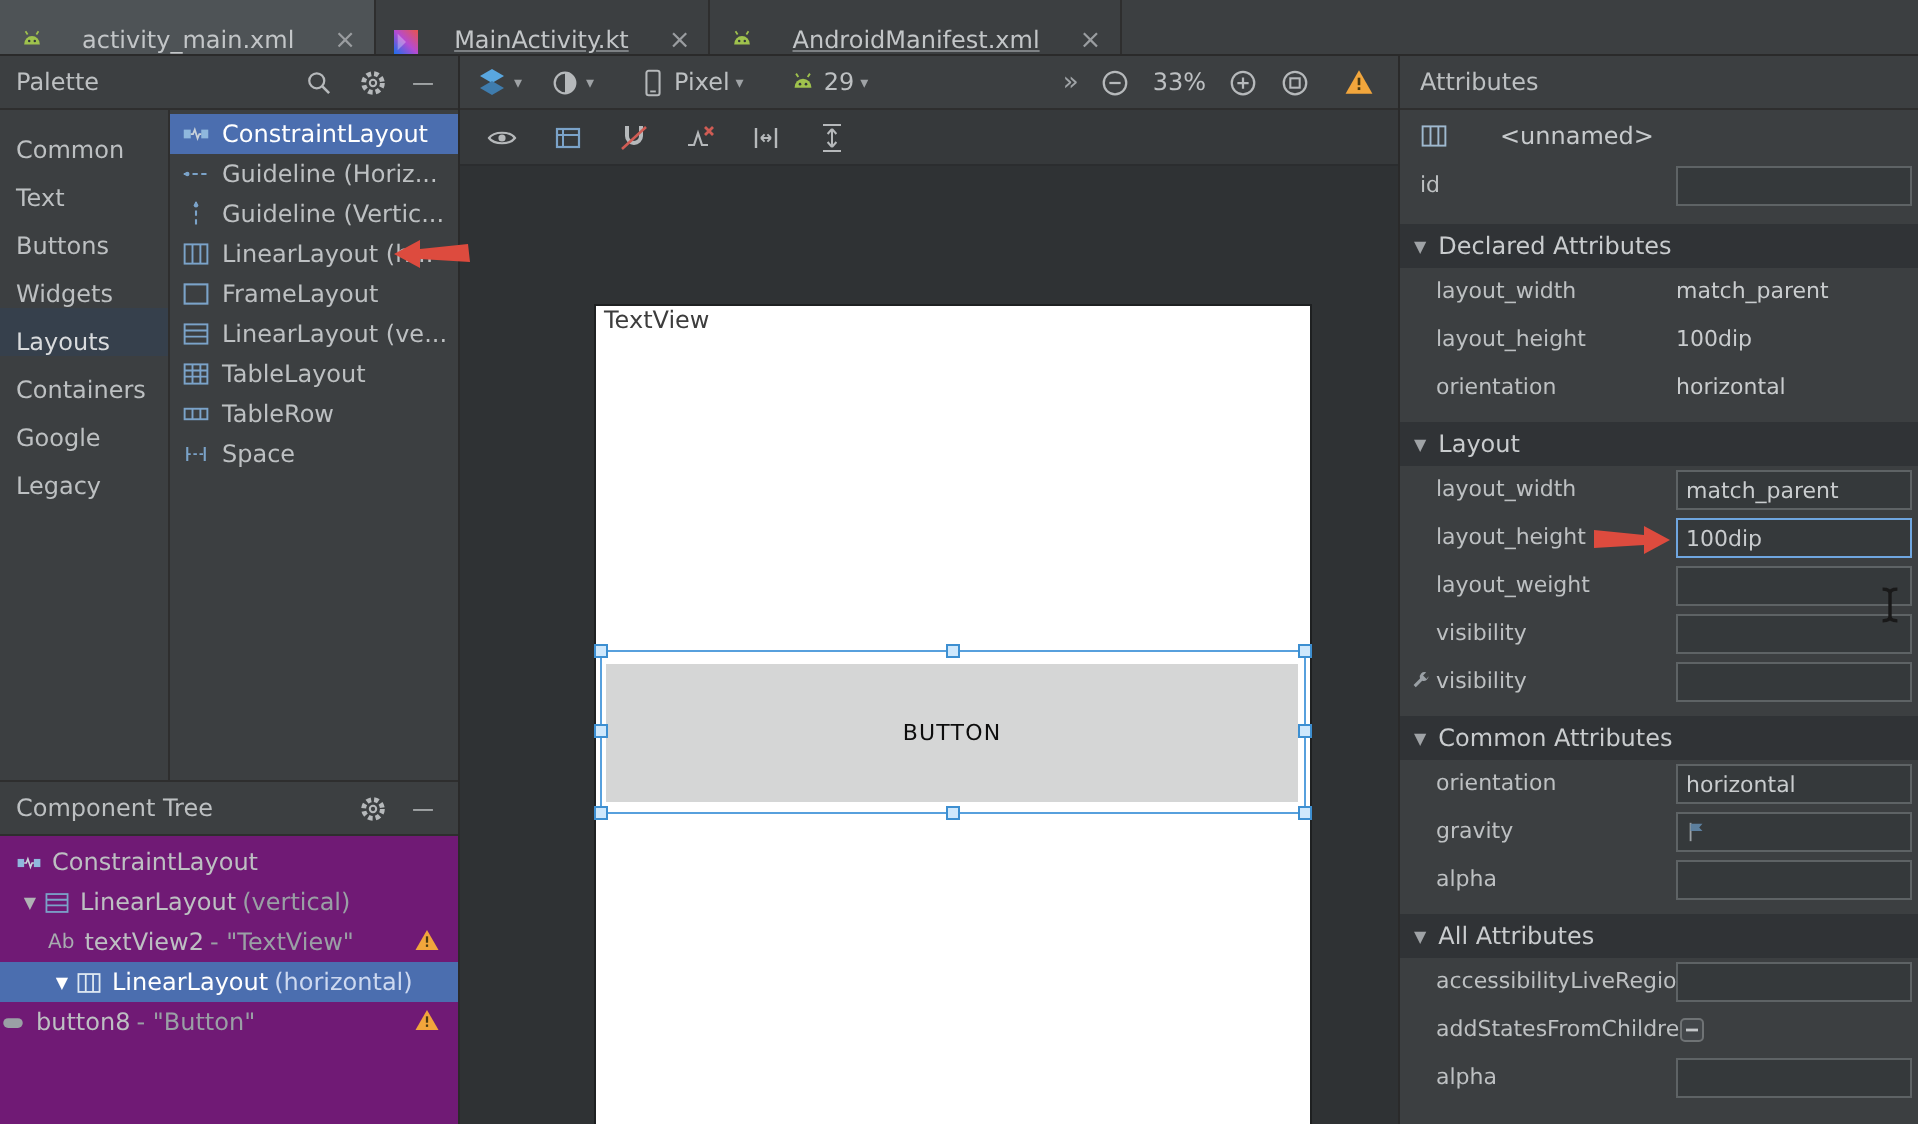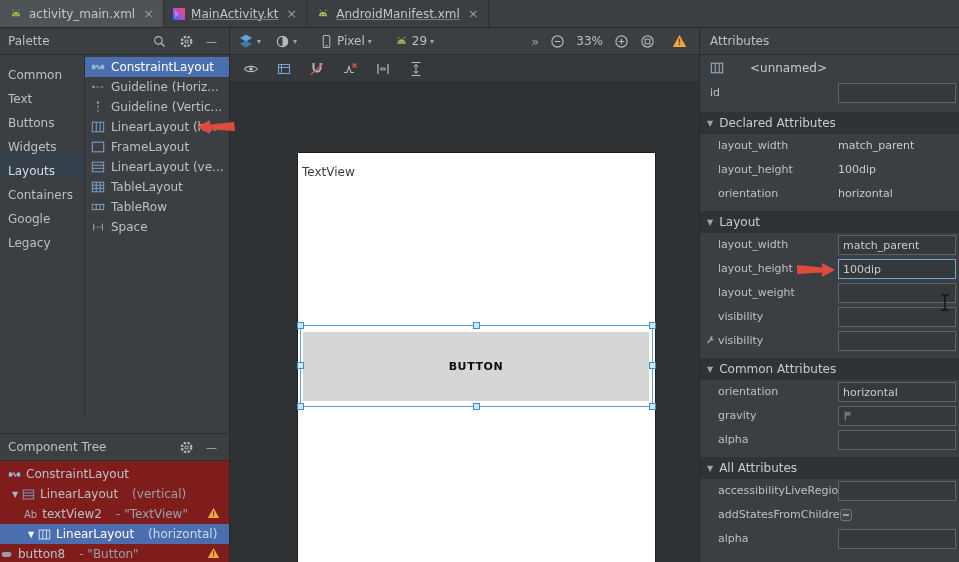--- a/index.html
+++ b/index.html
@@ -3,21 +3,21 @@
 <meta charset="utf-8">
 <style>
   *{margin:0;padding:0;box-sizing:border-box}
   html,body{width:959px;height:562px;overflow:hidden}
   body{background:#3c3f41;font-family:"DejaVu Sans","Liberation Sans",sans-serif;font-size:12px;color:#bdc0c2;position:relative}
   svg{display:block}
   .icon{display:inline-flex;align-items:center;justify-content:center;flex:none}
 
   
   .tabbar{position:absolute;top:0;left:0;width:100%;height:28px;background:#3c3f41;border-bottom:1px solid #2a2a2a;display:flex;align-items:stretch}
-  .tab{display:flex;align-items:center;gap:6px;padding:0 9px;border-right:1px solid #2e2e2e}
+  .tab{display:flex;align-items:flex-end;gap:18px;padding:0 9px;border-right:1px solid #2e2e2e}
   .tab.active{background:#4e5356}
   .tab-label{color:#c3c6c8;white-space:nowrap}
   .tab.u .tab-label{text-decoration:underline;text-decoration-color:#7d8184}
   .tab-close{color:#9a9da0;font-size:13px;margin-left:2px;line-height:1}
 
   
   .left-panel{position:absolute;top:28px;left:0;width:230px;bottom:0;background:#3c3f41;border-right:1px solid #2a2a2a}
   .center-panel{position:absolute;top:28px;left:230px;width:469px;bottom:0;background:#2f3234}
   .right-panel{position:absolute;top:28px;right:0;width:260px;bottom:0;background:#3c3f41;border-left:1px solid #2a2a2a;overflow:hidden}
 
@@ -28,47 +28,47 @@
   
   .palette-body{position:absolute;top:27px;left:0;right:0;bottom:147px;display:flex;overflow:hidden}
   .palette-cats{width:85px;border-right:1px solid #2e2e2e;padding-top:3px}
   .cat{height:24px;display:flex;align-items:flex-end;padding-left:8px;color:#bdc0c2}
   .cat.selected{background:#36404c;color:#d9dbdd}
   .palette-items{flex:1;padding-top:2px}
   .pal-item{height:20px;display:flex;align-items:center;gap:6px;padding-left:6px;white-space:nowrap;overflow:hidden}
   .pal-item.selected{background:#4b6eaf;color:#fff}
 
   
-  .tree{position:absolute;left:0;right:0;bottom:0;height:129px;background:#7f1d1d;border-top:1px solid #2e2e2e}
+  .tree{position:absolute;left:0;right:0;bottom:0;height:172px;background:#701a75;border-top:1px solid #2e2e2e}
   .tree-rows{padding-top:3px}
   .tree-row{height:20px;display:flex;align-items:center;position:relative;white-space:nowrap}
   .tree-row.selected{background:#4b6eaf;color:#fff}
-  .tree-suffix{color:#9aa0a5;margin-left:14px}
+  .tree-suffix{color:#9aa0a5;margin-left:3px}
   .tree-row.selected .tree-suffix{color:#cdd9f0}
   .tree-warning{position:absolute;right:9px;top:3px}
   .expander{width:14px;font-size:8px;color:#b0b3b5;text-align:center;flex:none}
   .tree-icon{margin-right:5px}
   .ab-badge{font-size:10px;color:#a8acb0;margin-right:5px}
 
   
   .design-toolbar{height:27px;border-bottom:1px solid #2e2e2e;background:#3c3f41;display:flex;align-items:center;padding:0 8px}
   .dt-item{display:flex;align-items:center;gap:3px;margin-right:14px}
   .caret{font-size:8px;color:#9fa3a6}
   .dt-right{margin-left:auto;display:flex;gap:11px;align-items:center;padding-right:4px}
   .overflow{color:#9fa3a6;font-size:13px}
   .zoom-label{color:#bdc0c2}
 
   .view-toolbar{height:28px;display:flex;align-items:center;padding:0 13px;gap:17px;background:#36393b;border-bottom:1px solid #2b2d2f}
 
   
   .canvas{position:absolute;top:55px;left:0;right:0;bottom:0;overflow:hidden;background:#2f3234}
   .device-screen{position:absolute;left:68px;top:70px;width:357px;height:470px;background:#ffffff;box-shadow:0 0 0 1px rgba(0,0,0,.35)}
-  .tv-label{position:absolute;left:4px;top:12px;color:#3d3d3d;font-size:12px}
+  .tv-label{position:absolute;left:4px;top:0;color:#3d3d3d;font-size:12px}
   .sel-box{position:absolute;left:2px;top:172px;width:353px;height:82px;border:1px solid #57a0dd}
-  .android-button{position:absolute;left:2px;top:6px;right:3px;bottom:5px;background:#d5d6d6;display:flex;align-items:center;justify-content:center;color:#0d0d0d;font-size:11px;font-weight:700;letter-spacing:.6px}
+  .android-button{position:absolute;left:2px;top:6px;right:3px;bottom:5px;background:#d5d6d6;display:flex;align-items:center;justify-content:center;color:#0d0d0d;font-size:11px;font-weight:400;letter-spacing:.6px}
   .handle{position:absolute;width:7px;height:7px;background:#cfe8fc;border:1px solid #3d8fd1}
   .h-tl{left:-4px;top:-4px}.h-tm{left:50%;margin-left:-4px;top:-4px}.h-tr{right:-4px;top:-4px}
   .h-ml{left:-4px;top:50%;margin-top:-4px}.h-mr{right:-4px;top:50%;margin-top:-4px}
   .h-bl{left:-4px;bottom:-4px}.h-bm{left:50%;margin-left:-4px;bottom:-4px}.h-br{right:-4px;bottom:-4px}
 
   
   .attr-header{height:27px;border-bottom:1px solid #2e2e2e;display:flex;align-items:center;padding:0 10px}
   .component-row{height:26px;display:flex;align-items:center;gap:26px;padding:0 10px;color:#c7cacc}
   .attr-row{position:relative;height:24px}
   .attr-row.tall{height:26px}

